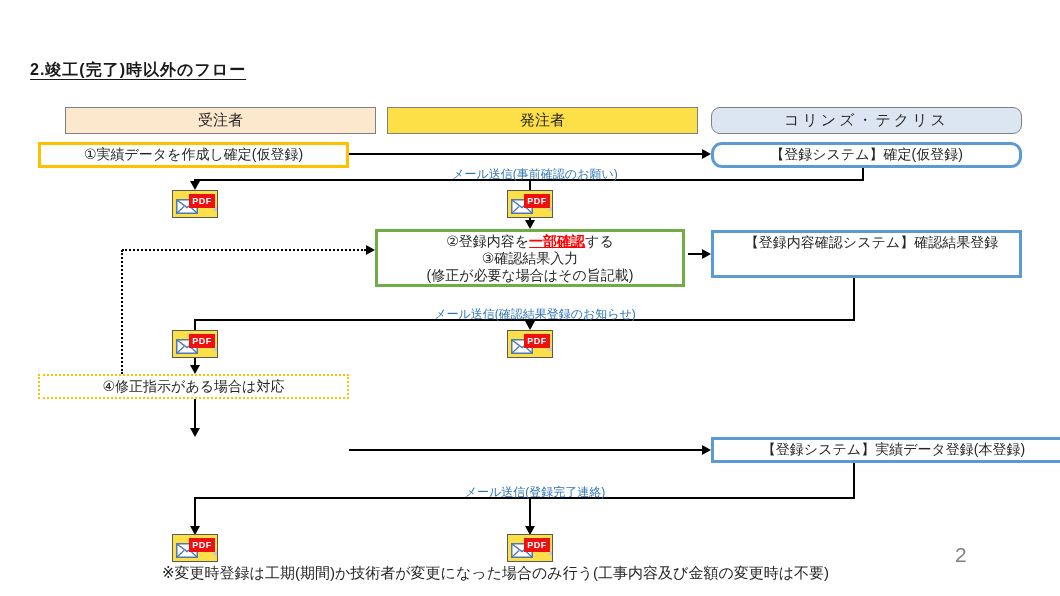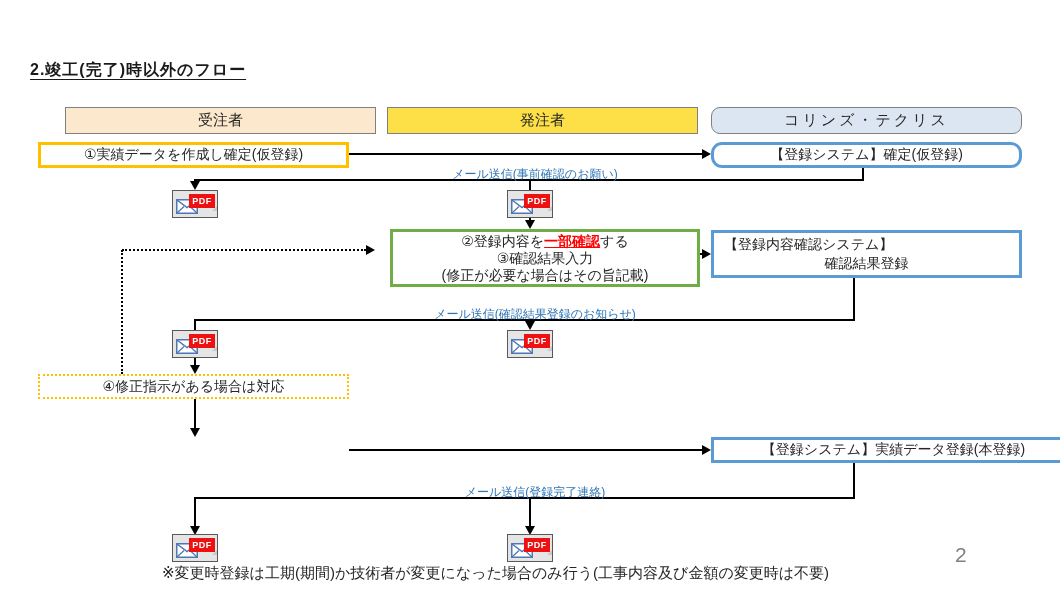--- a/index.html
+++ b/index.html
@@ -25,43 +25,43 @@
   .fbox{
     background:#ffffff;box-sizing:border-box;display:flex;align-items:center;
     justify-content:center;font-size:14px;z-index:2;text-align:center;color:#262626;
   }
   .b-orange{border:3px solid #FFC000;}
   .b-blue{border:3px solid #5B9BD5;}
   .b-green{border:3px solid #70AD47;}
   .b-dotted{border:2px dotted #FFC000;}
   .box1{left:38px;top:142px;width:311px;height:26px;}
   .boxA{left:711px;top:142px;width:311px;height:26px;border-radius:11px;}
-  .boxG{left:375px;top:229px;width:310px;height:58px;flex-direction:column;line-height:17px;margin-left:15px;}
-  .boxB{left:711px;top:230px;width:311px;height:48px;flex-direction:column;line-height:19px;align-items:stretch;justify-content:center;}
+  .boxG{left:375px;top:229px;width:310px;height:58px;flex-direction:column;line-height:17px;}
+  .boxB{left:711px;top:230px;width:311px;height:48px;flex-direction:row;line-height:19px;align-items:stretch;justify-content:center;}
   .boxB .l1{text-align:left;padding-left:10px;}
   .boxB .l2{text-align:center;}
   .box4{left:38px;top:374px;width:311px;height:25px;}
   .box5{left:38px;top:437px;width:311px;height:26px;}
   .boxC{left:711px;top:437px;width:365px;height:26px;}
   .hl-red{color:#FF0000;font-weight:bold;text-decoration:underline;}
   
   .mail{width:300px;text-align:center;font-size:12px;color:#2E75B6;z-index:2;}
   .m1{left:385px;top:166px;}
   .m2{left:385px;top:306px;}
   .m3{left:385px;top:484px;}
   
   .lh{height:2px;background:#000;z-index:1;}
   .lv{width:2px;background:#000;z-index:1;}
   .ar{width:0;height:0;border-top:5px solid transparent;border-bottom:5px solid transparent;border-left:9px solid #000;z-index:1;}
   .ad{width:0;height:0;border-left:5px solid transparent;border-right:5px solid transparent;border-top:9px solid #000;z-index:1;}
   .dv{width:0;border-left:2px dotted #000;z-index:1;}
   .dh{height:0;border-top:2px dotted #000;z-index:1;}
   
   .pdficon{
-    width:46px;height:28px;background:#e5e5e5;border:1px solid #595959;
+    width:46px;height:28px;background:#fde047;border:1px solid #595959;
     box-sizing:border-box;z-index:3;
   }
   .pdficon .env{position:absolute;left:3px;top:8px;}
   .pdfbadge{
     position:absolute;right:2px;top:3px;width:26px;height:14px;background:#EE1111;
     color:#ffffff;font-size:9px;font-weight:bold;text-align:center;line-height:14px;
     letter-spacing:0.5px;
   }
   .pdfbadge::after{
     content:"";position:absolute;right:-2px;bottom:-3px;width:0;height:0;

